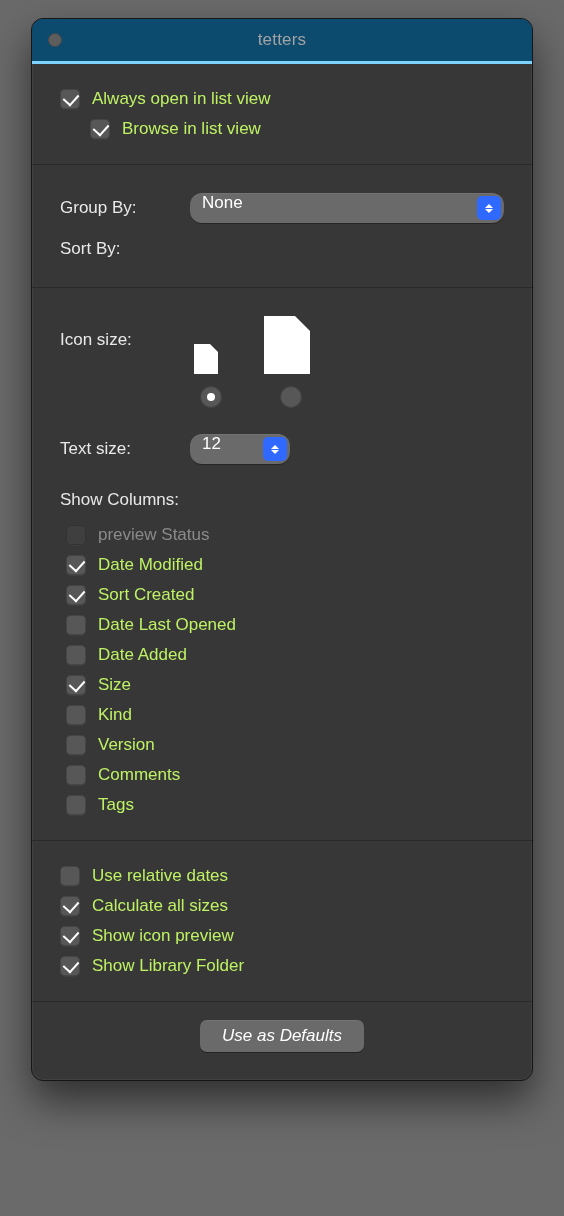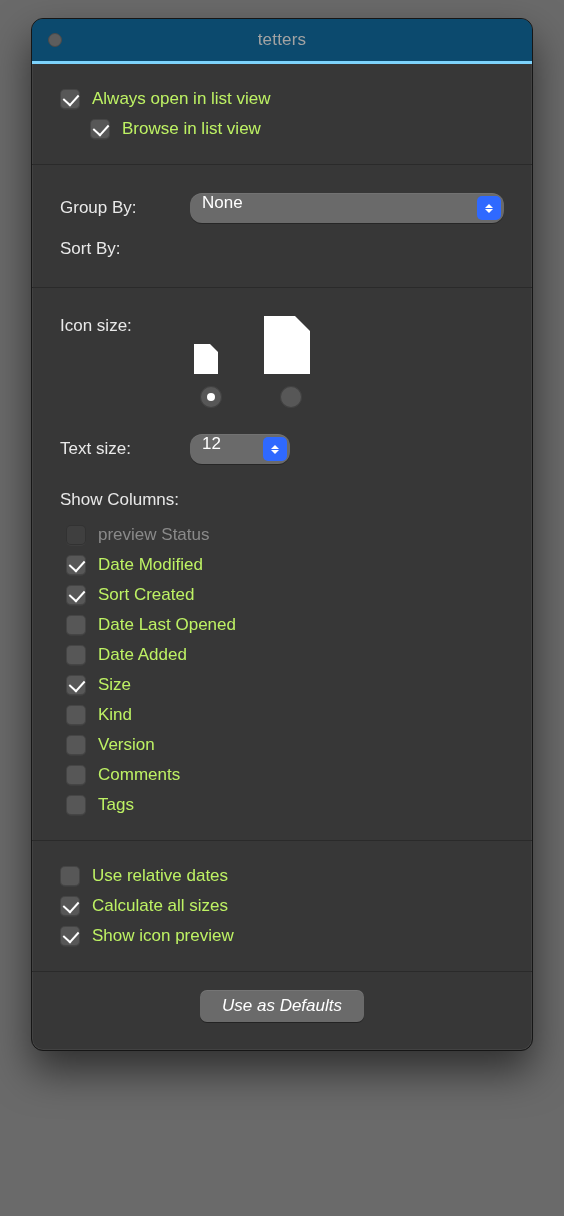--- a/index.html
+++ b/index.html
@@ -236,21 +236,21 @@
             <div class="chev down"></div>
         </div>
       </div>
     </div>
     <div class="form-row">
       <div class="form-label">Sort By:</div>
     </div>
   </div>
 
   <div class="section">
-    <div class="form-row" style="align-items:flex-start; padding-bottom:0;">
+    <div class="form-row" style="align-items:center; padding-bottom:0;">
       <div class="form-label" style="padding-bottom:10px;">Icon size:</div>
       <div class="icon-area">
         <div class="file-icon small-i">
             <div class="fold"></div>
           </div>
         <div class="file-icon large-i">
             <div class="fold"></div>
           </div>
       </div>
     </div>
@@ -323,19 +323,23 @@
         <span class="label">Use relative dates</span>
       </div>
       <div class="check-row">
         <div class="checkbox checked"></div>
         <span class="label">Calculate all sizes</span>
       </div>
       <div class="check-row">
         <div class="checkbox checked"></div>
         <span class="label">Show icon preview</span>
       </div>
+      <div class="check-row">
+        <div class="checkbox checked"></div>
+        <span class="label">Show Library Folder</span>
+      </div>
     </div>
 
   <div class="footer">
     <button class="push-button">Use as Defaults</button>
   </div>
 
 </div>
 
 </body></html>

